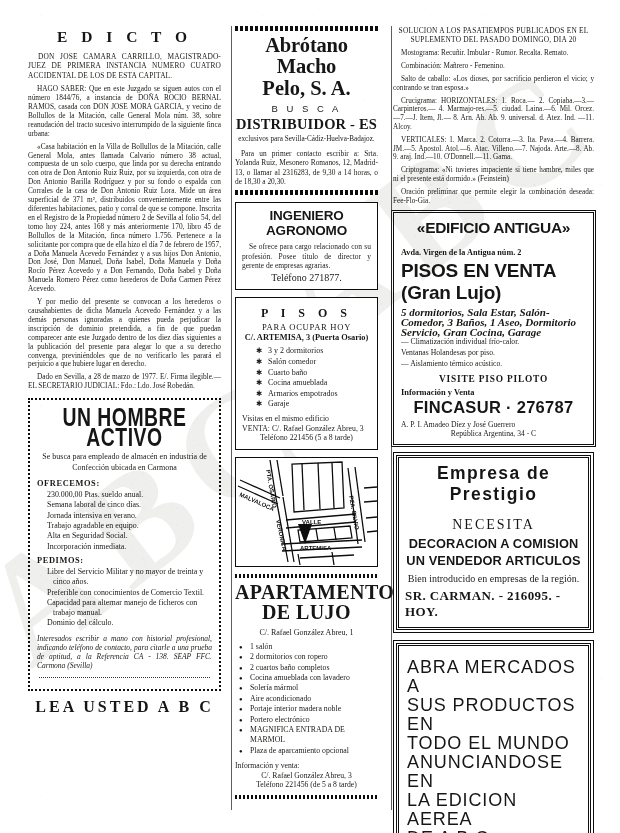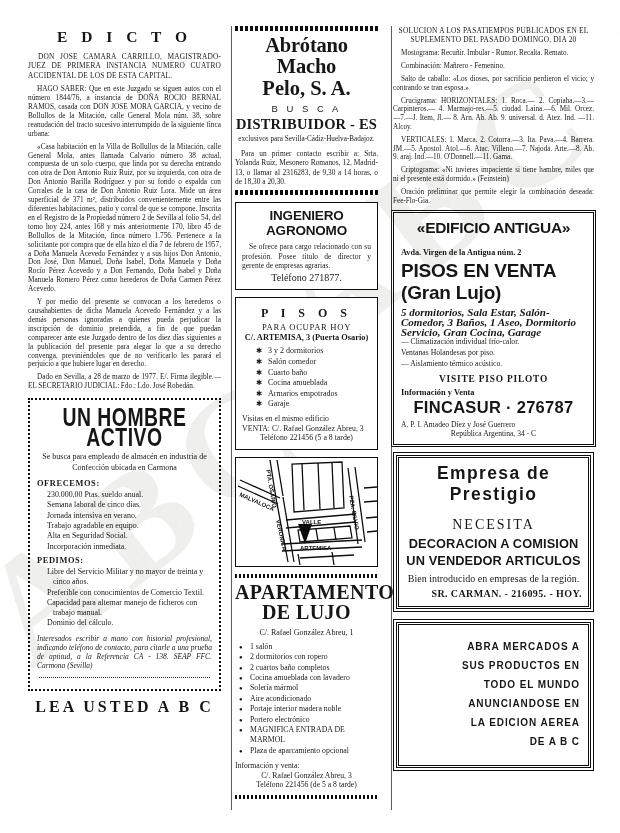--- a/index.html
+++ b/index.html
@@ -475,42 +475,42 @@
     letter-spacing: .1px;
     font-family: "Liberation Sans", sans-serif;
   }
   .ep-small {
     text-align: center;
     font-size: 10px;
     line-height: 9.6px;
     margin-top: 5px;
   }
   .ep-contact {
-    text-align: right;
-    font-size: 10px;
+    text-align: left;
+    font-size: 13px;
     font-weight: 700;
     letter-spacing: .4px;
     margin-top: 4px;
   }
 
   
   .am-frame {
     border: 1.4px solid #111;
     padding: 0;
     background: #fff;
   }
   .am-inner {
     border: 3px double #111;
     margin: 2px;
     padding: 12px 8px 14px;
   }
   .am-line {
-    text-align: right;
-    font-size: 10px;
-    font-weight: 700;
+    text-align: left;
+    font-size: 18px;
+    font-weight: 400;
     line-height: 19px;
     letter-spacing: .9px;
     font-family: "Liberation Sans", sans-serif;
   }
 </style>
 </head>
 <body>
 
 <div class="page">
   <div class="paper-noise"></div>

